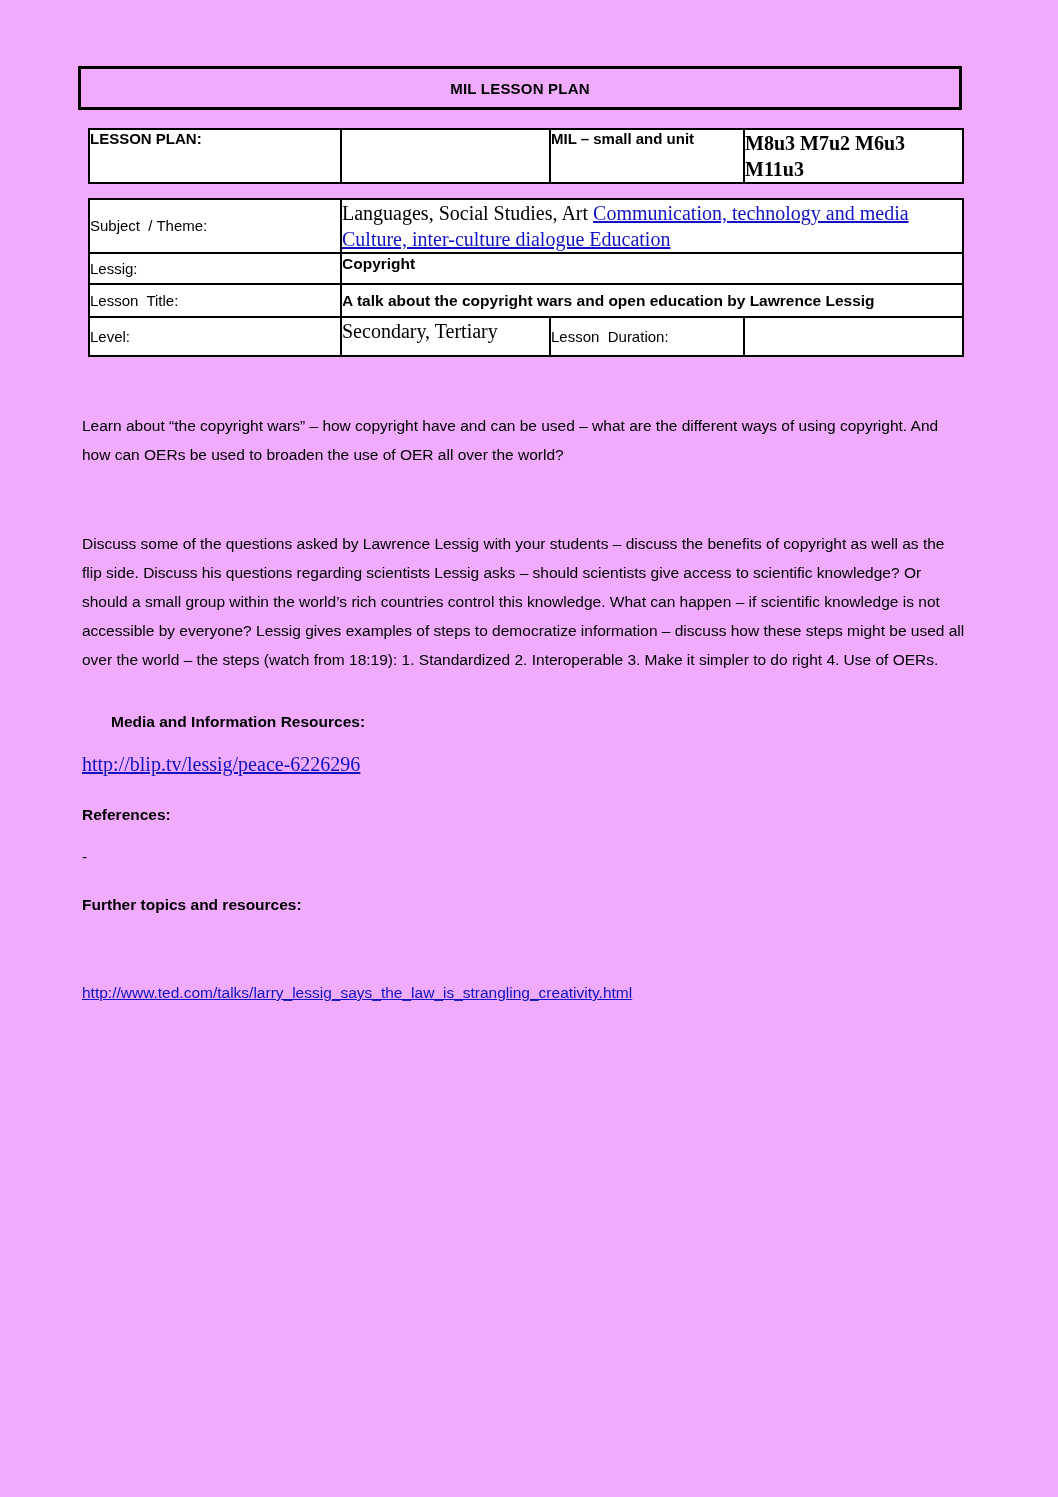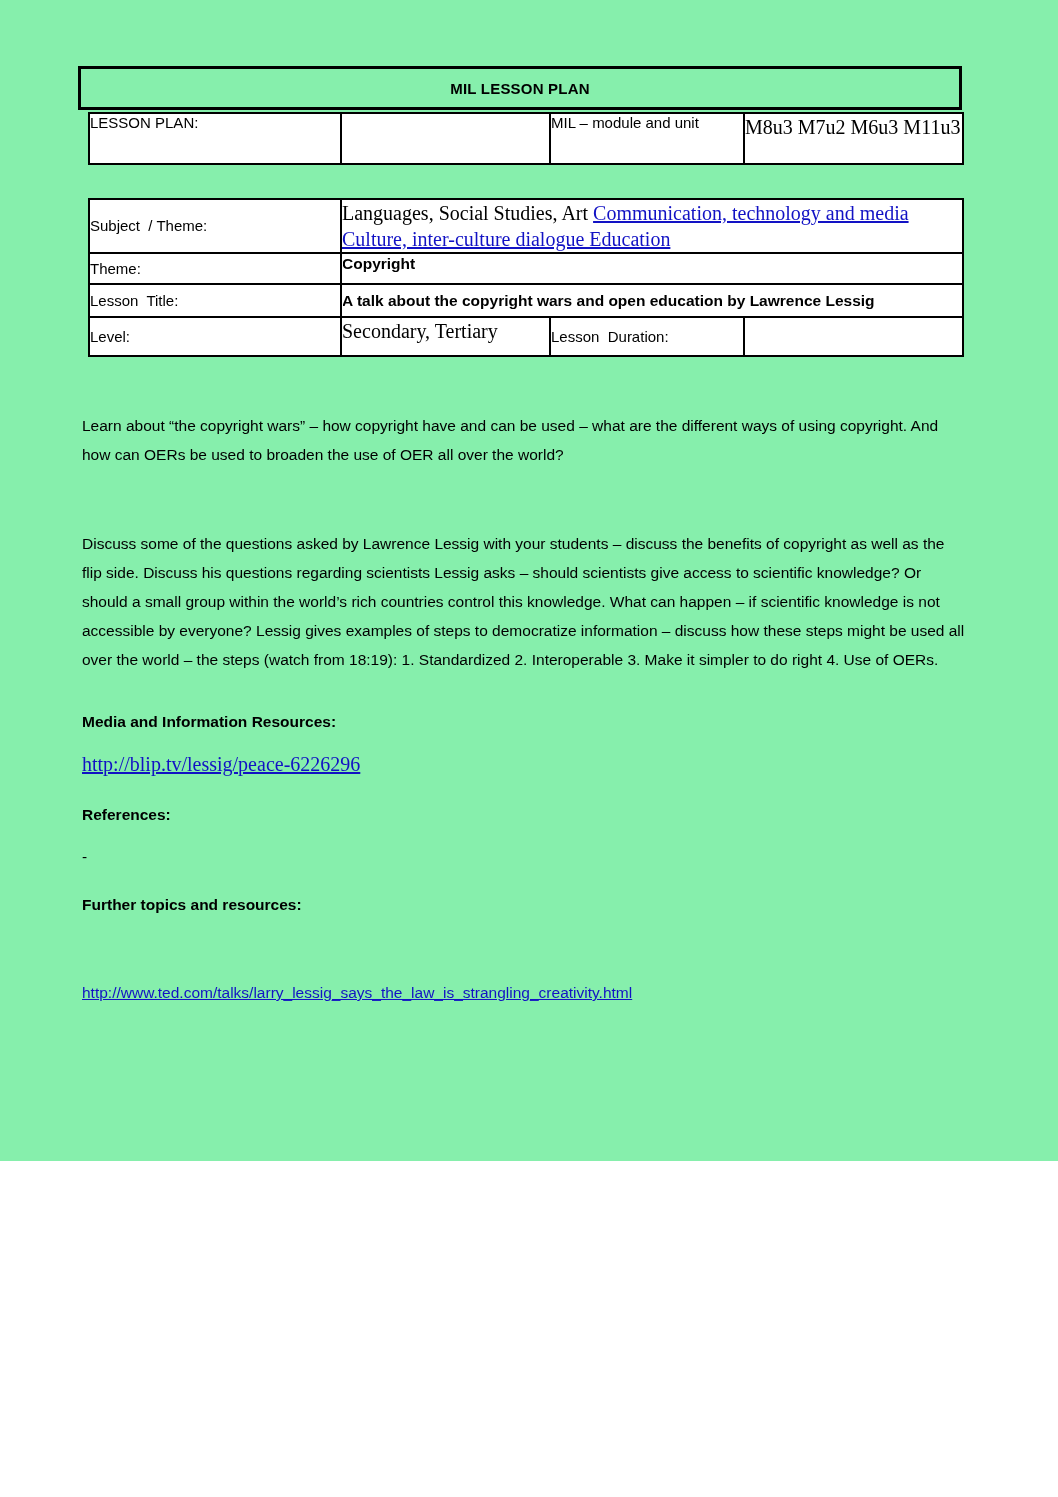--- a/index.html
+++ b/index.html
@@ -1,20 +1,20 @@
 <!DOCTYPE html>
 <html style="--link-blue: #1212c4;"><head>
 <meta charset="utf-8">
 <style>
   html,body{margin:0;padding:0;background:#fff;}
   .page{
     position:relative;
     width:1058px;
-    height:1161px;
-    background:#86efac;
+    height:1497px;
+    background:#f0abfc;
     font-family:"Liberation Sans",sans-serif;
     color:#000;
     overflow:hidden;
   }
   .ps{white-space:pre-wrap;}
 
   
   .banner{
     position:absolute;left:78px;top:66px;width:884px;height:44px;
     box-sizing:border-box;border:3px solid #000;
@@ -26,21 +26,21 @@
   table.tbl{
     position:absolute;border-collapse:collapse;table-layout:fixed;
     background:#fff;
   }
   table.tbl td{
     border:2px solid #000;
     overflow:hidden;
     padding:0;
     box-sizing:border-box;
   }
-  .header-tbl{left:88px;top:112px;width:874px;}
+  .header-tbl{left:88px;top:128px;width:874px;font-weight:bold;}
   .header-tbl td{height:51px;vertical-align:top;}
   .details-tbl{left:88px;top:198px;width:874px;}
 
   .lbl{
     font-size:15px;line-height:18px;
     padding:4px 4px 2px 10px;
     vertical-align:middle;
   }
   .lbl-top{vertical-align:top;padding-top:12px;}
   .serif-val{
@@ -98,21 +98,21 @@
     </colgroup>
     <tbody>
       <tr>
         <td class="lbl lbl-top">
           <span class="ps">LESSON PLAN:</span>
         </td>
         <td class="lbl">
           <span class="ps"></span>
         </td>
         <td class="lbl lbl-top">
-          <span class="ps">MIL – module and unit</span>
+          <span class="ps">MIL – small and unit</span>
         </td>
         <td class="serif-val">
           <span>M8u3 M7u2 M6u3 M11u3</span>
         </td>
       </tr>
     </tbody>
   </table>
 
   <table class="tbl details-tbl">
     <colgroup>
@@ -125,21 +125,21 @@
       <tr class="row-subject">
         <td class="lbl">
           <span class="ps">Subject  / Theme:</span>
         </td>
         <td class="serif-val" colspan="3">
           <span class="ps">Languages, Social Studies, Art </span><a class="doclink">Communication, technology and media Culture, inter-culture dialogue Education</a>
         </td>
       </tr>
       <tr class="row-topic">
         <td class="lbl">
-          <span class="ps">Theme:</span>
+          <span class="ps">Lessig:</span>
         </td>
         <td class="sans-val" colspan="3">
           <span>Copyright</span>
         </td>
       </tr>
       <tr class="row-title">
         <td class="lbl">
           <span class="ps">Lesson  Title:</span>
         </td>
         <td class="sans-val" colspan="3">
@@ -160,21 +160,21 @@
           <span class="ps"></span>
         </td>
       </tr>
     </tbody>
   </table>
 
   <div class="sect" style="top:411px;">Learn about “the copyright wars” – how copyright have and can be used – what are the different ways of using copyright. And how can OERs be used to broaden the use of OER all over the world?</div>
 
   <div class="sect" style="top:529px;">Discuss some of the questions asked by Lawrence Lessig with your students – discuss the benefits of copyright as well as the flip side. Discuss his questions regarding scientists Lessig asks – should scientists give access to scientific knowledge? Or should a small group within the world’s rich countries control this knowledge. What can happen – if scientific knowledge is not accessible by everyone? Lessig gives examples of steps to democratize information – discuss how these steps might be used all over the world – the steps (watch from 18:19): 1. Standardized 2. Interoperable 3. Make it simpler to do right 4. Use of OERs.</div>
 
-  <div class="sect sect-h ps" style="top:707px;">Media and Information Resources:</div>
+  <div class="sect sect-h ps" style="top:707px;margin-left:29px;">Media and Information Resources:</div>
   <div class="sect link-serif" style="top:752px;">
     <a class="doclink">http://blip.tv/lessig/peace-6226296</a>
   </div>
 
   <div class="sect sect-h ps" style="top:800px;">References:</div>
   <div class="sect" style="top:842px;">-</div>
 
   <div class="sect sect-h ps" style="top:890px;">Further topics and resources:</div>
   <div class="sect link-sans" style="top:983px;">
     <a class="doclink">http://www.ted.com/talks/larry_lessig_says_the_law_is_strangling_creativity.html</a>

